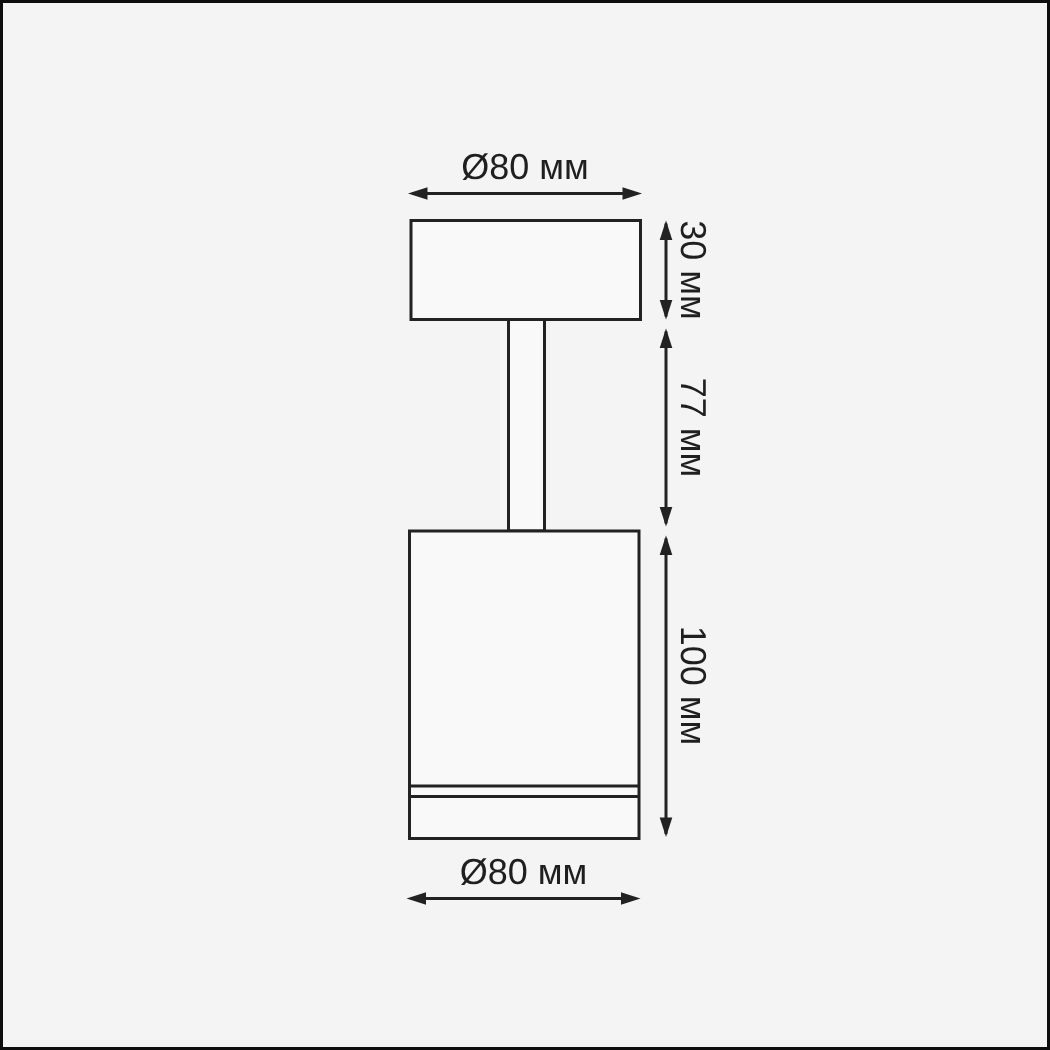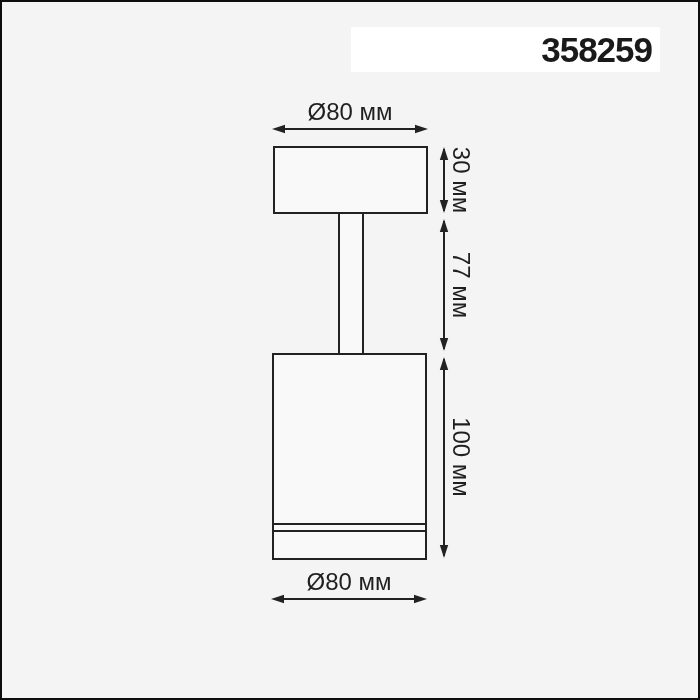--- a/index.html
+++ b/index.html
@@ -59,23 +59,20 @@
   .bottom-dia { left: 347px; top: 580px; }
   .h30  { left: 459px; top: 178px; }
   .h77  { left: 459px; top: 283px; }
   .h100 { left: 459px; top: 455px; }
 </style>
 </head>
 <body>
 
 <div class="page">
 
-  <div class="model-badge">
-    <span>358259</span>
-  </div>
 
   <svg class="drawing" width="700" height="700" viewBox="0 0 700 700">
     <g stroke="#222222" stroke-width="2" fill="none">
 
       <rect x="337" y="211" width="24" height="141" fill="#f9f9f9"></rect>
 
       <rect x="272" y="145" width="153" height="66" fill="#f9f9f9"></rect>
 
       <rect x="271" y="352" width="153" height="205" fill="#f9f9f9"></rect>
 

